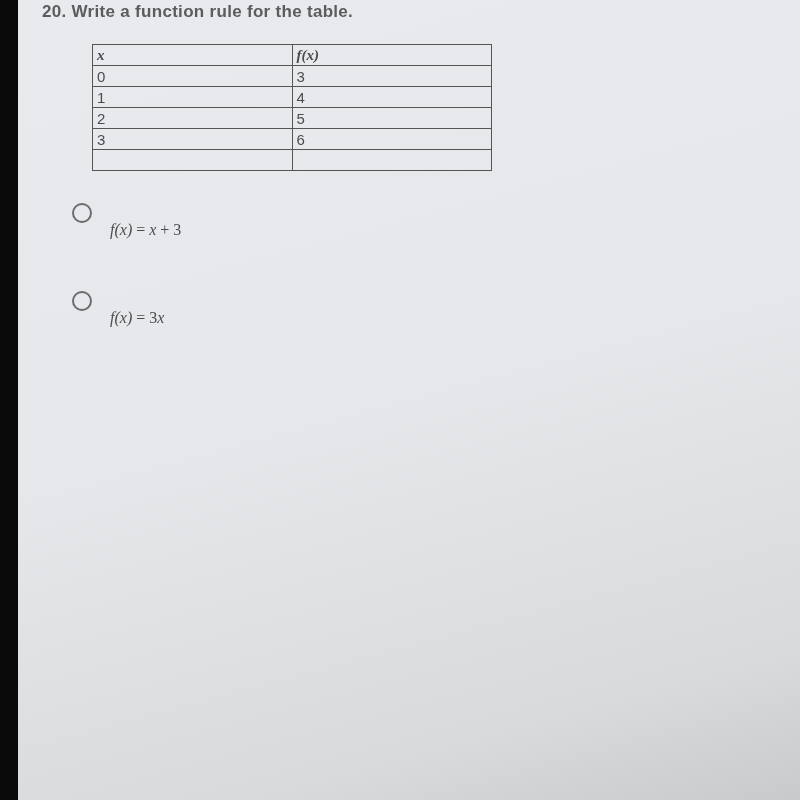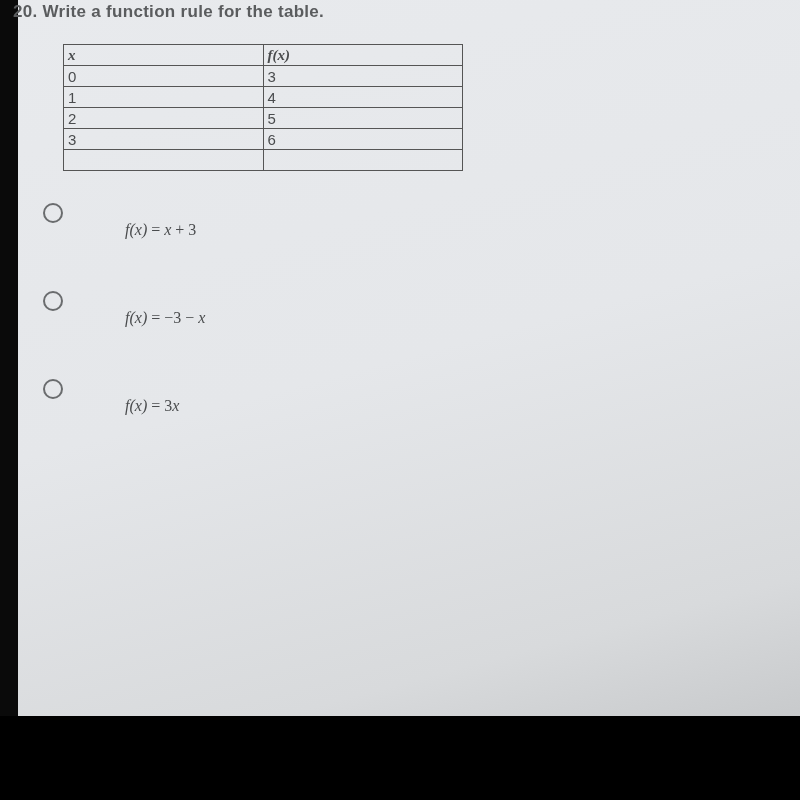--- a/index.html
+++ b/index.html
@@ -10,23 +10,23 @@
     body {
       width: 800px;
       height: 800px;
       background: #000;
       font-family: Arial, sans-serif;
       overflow: hidden;
     }
     .page-container {
       position: relative;
       width: 800px;
-      height: 716px;
+      height: 800px;
       background: linear-gradient(165deg, #e8eaed 0%, #e5e7ea 50%, #d8dadc 85%, #c8cacc 100%);
-      padding-left: 13px;
+      padding-left: 42px;
       padding-top: 0;
     }
     .left-edge {
       position: absolute;
       left: 0;
       top: 0;
       width: 18px;
       height: 100%;
       background: #0a0a0a;
     }
@@ -68,21 +68,20 @@
       width: 50%;
     }
     .options {
       margin-left: 30px;
       margin-top: 20px;
     }
     .option-row {
       display: flex;
       align-items: flex-start;
       margin-bottom: 50px;
-      gap: 44px;
     }
     .radio-circle {
       width: 20px;
       height: 20px;
       border: 2px solid #6a6c6e;
       border-radius: 50%;
       margin-right: 18px;
       margin-top: 2px;
       flex-shrink: 0;
     }
@@ -140,26 +139,20 @@
     </div>
 
     <div class="options">
       <div class="option-row">
         <div class="radio-circle"></div>
         <div class="option-label">
           <span>f(x)</span><span class="plain"> = </span><span>x</span><span class="plain"> + 3</span>
         </div>
       </div>
 
-      <div class="option-row">
-        <div class="radio-circle"></div>
-        <div class="option-label">
-          <span>f(x)</span><span class="plain"> = </span><span class="plain">−3 − </span><span>x</span>
-        </div>
-      </div>
 
       <div class="option-row">
         <div class="radio-circle"></div>
         <div class="option-label">
           <span>f(x)</span><span class="plain"> = </span><span class="plain">3</span><span>x</span>
         </div>
       </div>
 
     </div>
   </div>

